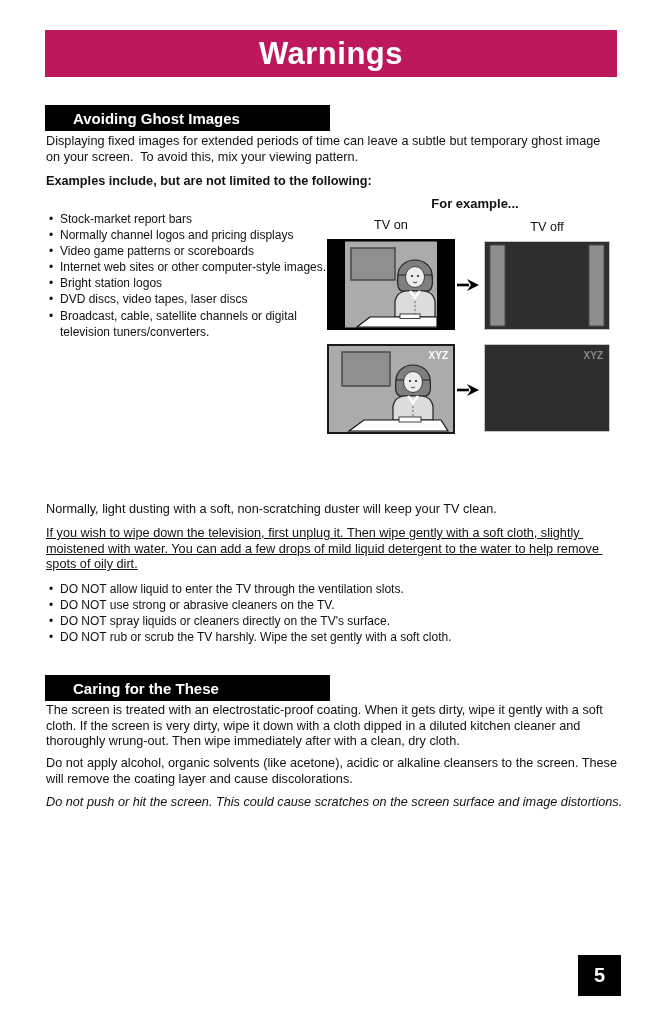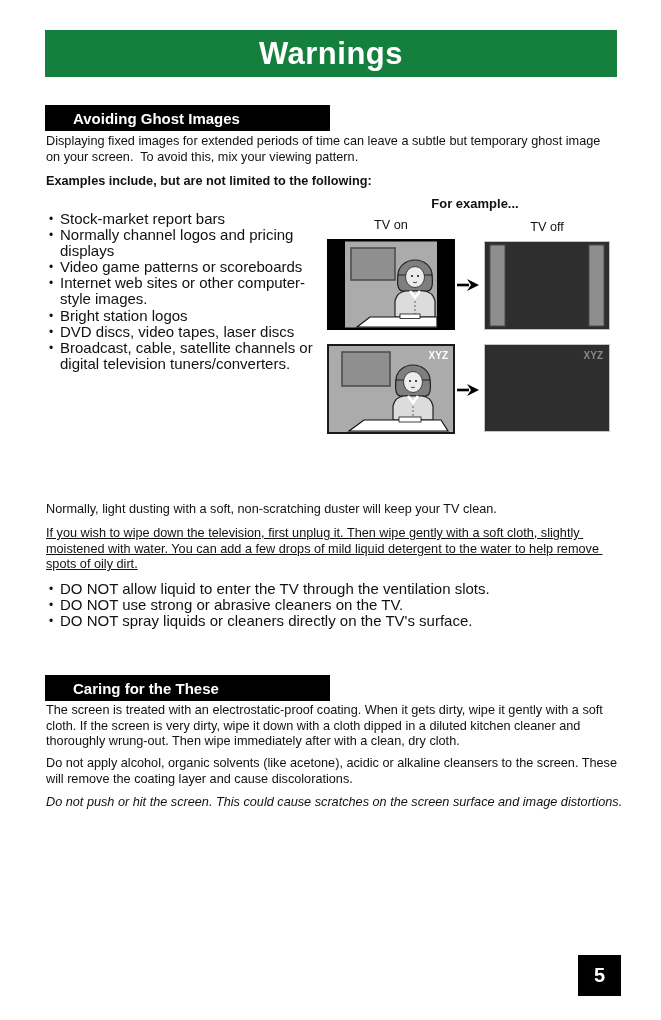--- a/index.html
+++ b/index.html
@@ -10,21 +10,21 @@
     height: 1020px;
     background: #ffffff;
     font-family: "Liberation Sans", sans-serif;
     color: #111111;
     overflow: hidden;
   }
   .title-bar {
     position: absolute;
     left: 45px; top: 30px;
     width: 572px; height: 47px;
-    background: #15803d;
+    background: #be185d;
     color: #ffffff;
     display: flex; align-items: center; justify-content: center;
     font-size: 31px; font-weight: bold;
     letter-spacing: 0.5px;
   }
   .section-bar {
     position: absolute;
     left: 45px;
     width: 285px; height: 26px;
     background: #000000;
@@ -37,21 +37,21 @@
     position: absolute;
     font-size: 12.7px;
     line-height: 15.6px;
     white-space: pre-wrap;
   }
   .bold-lead { font-weight: bold; }
   .bullets {
     position: absolute;
     margin: 0; padding: 0;
     list-style: none;
-    font-size: 15px;
+    font-size: 12px;
     line-height: 16.1px;
   }
   .bullets li {
     position: relative;
     padding-left: 14px;
     white-space: pre-wrap;
   }
   .bullets li::before {
     content: "\2022";
     position: absolute;
@@ -179,20 +179,21 @@
 
 
   <div class="body-text" style="left:46px; top:502px; width:575px;">Normally, light dusting with a soft, non-scratching duster will keep your TV clean.</div>
 
   <div class="body-text" style="left:46px; top:526px; width:575px;text-decoration:underline;">If you wish to wipe down the television, first unplug it. Then wipe gently with a soft cloth, slightly moistened with water. You can add a few drops of mild liquid detergent to the water to help remove spots of oily dirt.</div>
 
   <ul class="bullets" style="left:46px; top:581px; width:575px;">
     <li>DO NOT allow liquid to enter the TV through the ventilation slots.</li>
     <li>DO NOT use strong or abrasive cleaners on the TV.</li>
     <li>DO NOT spray liquids or cleaners directly on the TV's surface.</li>
+    <li>DO NOT rub or scrub the TV harshly. Wipe the set gently with a soft cloth.</li>
   </ul>
 
   <div class="section-bar" style="top:675px;">Caring for the These</div>
 
   <div class="body-text" style="left:46px; top:703px; width:577px;">The screen is treated with an electrostatic-proof coating. When it gets dirty, wipe it gently with a soft cloth. If the screen is very dirty, wipe it down with a cloth dipped in a diluted kitchen cleaner and thoroughly wrung-out. Then wipe immediately after with a clean, dry cloth.</div>
 
   <div class="body-text" style="left:46px; top:756px; width:577px;">Do not apply alcohol, organic solvents (like acetone), acidic or alkaline cleansers to the screen. These will remove the coating layer and cause discolorations.</div>
 
   <div class="body-text" style="left:46px; top:795px; width:577px;font-style:italic;">Do not push or hit the screen. This could cause scratches on the screen surface and image distortions.</div>
 

